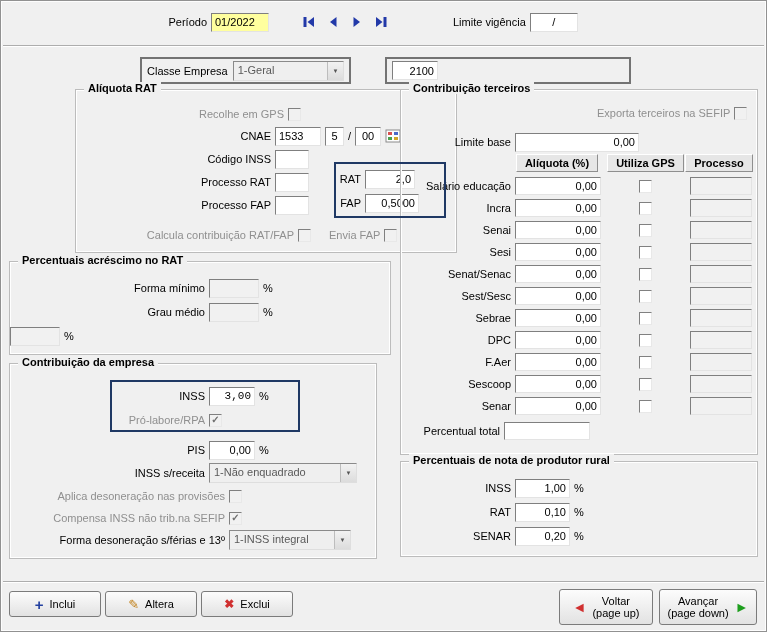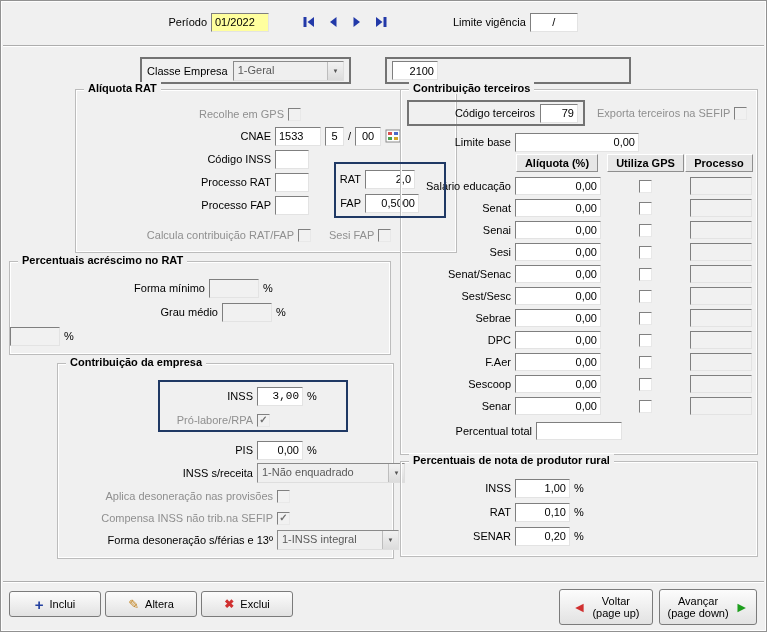--- a/index.html
+++ b/index.html
@@ -158,45 +158,45 @@
     </div>
     <div class="r" style="left:0; top:103px;">
       <span class="lbl" style="width:285px">FAP</span>
       <input class="in num" style="width: 54px;" value="0,5000">
     </div>
     <div class="overlay" style="left:258px; top:72px; width:112px; height:56px;"></div>
 
     <div class="r" style="left:0; top:135px;">
       <span class="lbl dis" style="width:218px">Calcula contribuição RAT/FAP</span>
       <span class="cb dis"></span>
-      <span class="lbl dis" style="margin-left:14px">Sesi FAP</span>
+      <span class="lbl dis" style="margin-left:14px">Envia FAP</span>
       <span class="cb dis"></span>
     </div>
   </div>
 
   <div class="group" style="left:8px; top:260px; width:382px; height:94px;">
     <span class="gtitle">Percentuais acréscimo no RAT</span>
 
     <div class="r" style="left:0; top:16px;">
       <span class="lbl" style="width:195px">Forma mínimo</span>
       <input class="in dis" style="width: 50px;">
       <span class="pct">%</span>
     </div>
-    <div class="r" style="left:0; top:40px;margin-left:13px;">
+    <div class="r" style="left:0; top:40px;">
       <span class="lbl" style="width:195px">Grau médio</span>
       <input class="in dis" style="width: 50px;">
       <span class="pct">%</span>
     </div>
     <div class="r" style="left:0; top:64px;">
       <input class="in dis" style="width: 50px;">
       <span class="pct">%</span>
     </div>
   </div>
 
-  <div class="group" style="left:8px; top:362px; width:337px; height:196px;margin-left:48px;">
+  <div class="group" style="left:8px; top:362px; width:368px; height:196px;">
     <span class="gtitle">Contribuição da empresa</span>
 
     <div class="r" style="left:0; top:22px;">
       <span class="lbl" style="width:195px">INSS</span>
       <input class="in num" style="width: 46px; font-family: Liberation Mono, monospace;" value="3,00">
       <span class="pct">%</span>
     </div>
     <div class="r" style="left:0; top:46px;">
       <span class="lbl dis" style="width:195px">Pró-labore/RPA</span>
       <span class="cb dis">
@@ -236,24 +236,20 @@
       <div class="combo" style="width:122px">
         <span class="txt">1-INSS integral</span>
         <span class="cbtn">▼</span>
       </div>
     </div>
   </div>
 
   <div class="group" style="left:399px; top:88px; width:358px; height:366px;">
     <span class="gtitle">Contribuição terceiros</span>
 
-    <div class="navybox" style="left:6px; top:10px; width:178px; height:26px;">
-      <span class="lbl" style="flex:1;">Código terceiros</span>
-      <input class="in num" style="width: 38px;" value="79">
-    </div>
 
     <div class="r" style="left:196px; top:13px;">
       <span class="lbl dis">Exporta terceiros na SEFIP</span>
       <span class="cb dis"></span>
     </div>
 
     <div class="r" style="left:0; top:42px;">
       <span class="lbl" style="width:110px">Limite base</span>
       <input class="in num" style="width: 124px;" value="0,00">
     </div>
@@ -262,21 +258,21 @@
     <div class="hdrcell" style="left:206px; top:64px; width:77px;">Utiliza GPS</div>
     <div class="hdrcell" style="left:284px; top:64px; width:68px;">Processo</div>
 
     <div class="r" style="left:0; top:86px;">
       <span class="lbl" style="width:110px">Salário educação</span>
       <input class="in num" style="width: 86px; height: 18px;" value="0,00">
       <span class="cb" style="margin-left:34px"></span>
       <input class="in dis" style="width: 62px; height: 18px; margin-left: 34px;">
     </div>
     <div class="r" style="left:0; top:108px;">
-      <span class="lbl" style="width:110px">Senat</span>
+      <span class="lbl" style="width:110px">Incra</span>
       <input class="in num" style="width: 86px; height: 18px;" value="0,00">
       <span class="cb" style="margin-left:34px"></span>
       <input class="in dis" style="width: 62px; height: 18px; margin-left: 34px;">
     </div>
     <div class="r" style="left:0; top:130px;">
       <span class="lbl" style="width:110px">Senai</span>
       <input class="in num" style="width: 86px; height: 18px;" value="0,00">
       <span class="cb" style="margin-left:34px"></span>
       <input class="in dis" style="width: 62px; height: 18px; margin-left: 34px;">
     </div>
@@ -323,21 +319,21 @@
       <input class="in dis" style="width: 62px; height: 18px; margin-left: 34px;">
     </div>
     <div class="r" style="left:0; top:306px;">
       <span class="lbl" style="width:110px">Senar</span>
       <input class="in num" style="width: 86px; height: 18px;" value="0,00">
       <span class="cb" style="margin-left:34px"></span>
       <input class="in dis" style="width: 62px; height: 18px; margin-left: 34px;">
     </div>
 
     <div class="r" style="left:0; top:331px;">
-      <span class="lbl" style="width:131px">Percentual total</span>
+      <span class="lbl" style="width:99px">Percentual total</span>
       <input class="in num" style="width: 86px; height: 18px;">
     </div>
   </div>
 
   <div class="group" style="left:399px; top:460px; width:358px; height:96px;">
     <span class="gtitle">Percentuais de nota de produtor rural</span>
 
     <div class="r" style="left:0; top:16px;">
       <span class="lbl" style="width:110px">INSS</span>
       <input class="in num" style="width: 55px;" value="1,00">

